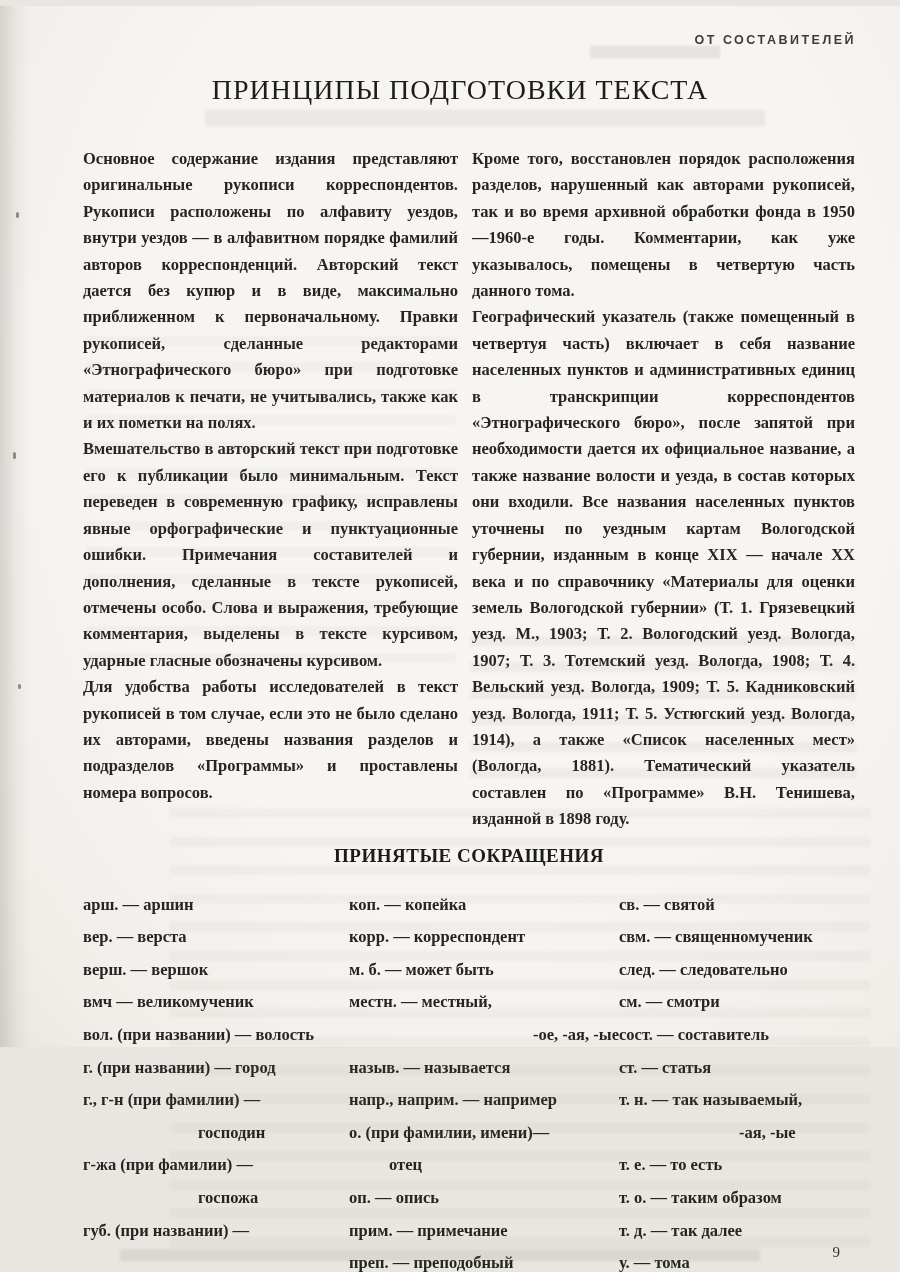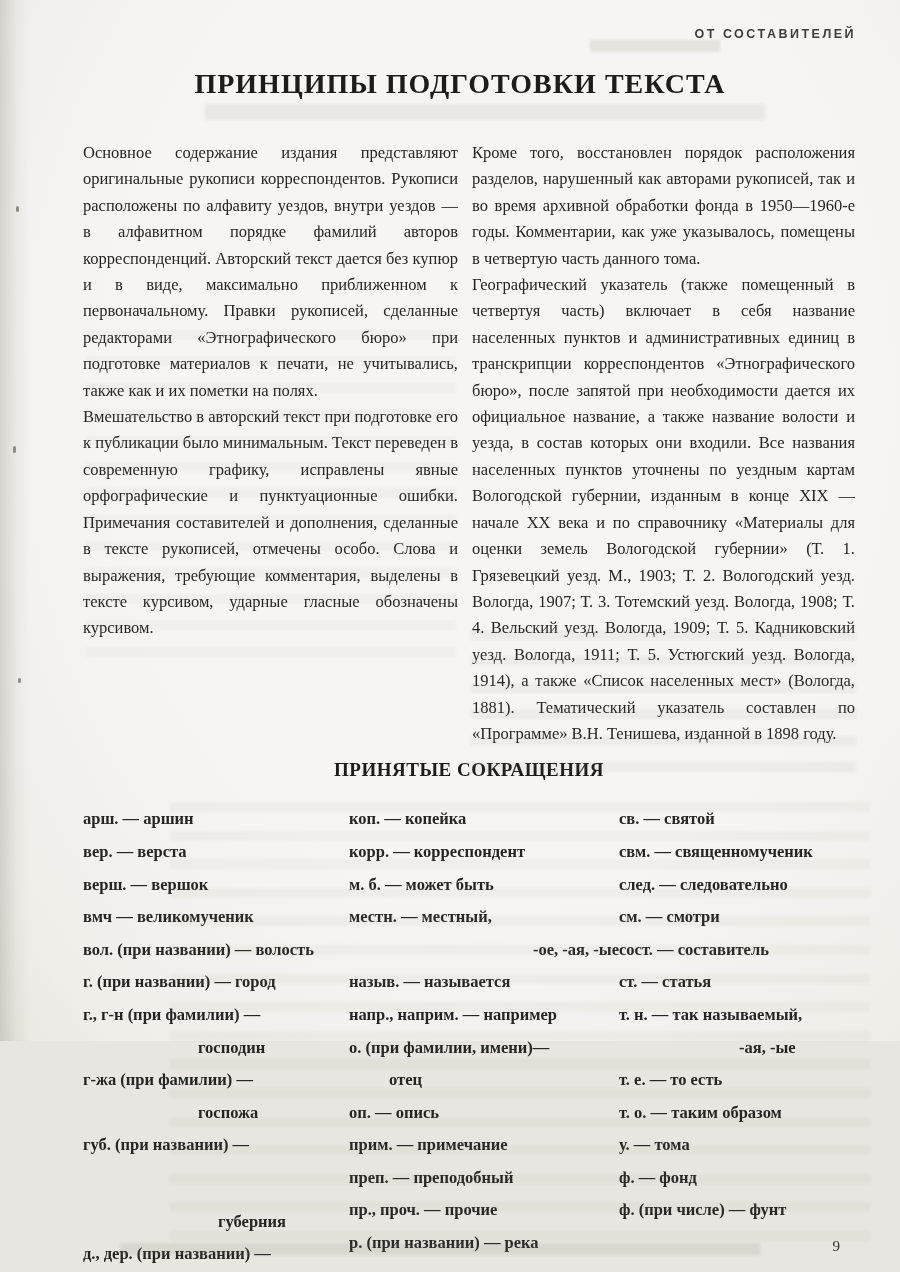--- a/index.html
+++ b/index.html
@@ -41,34 +41,34 @@
     left:120px;top:1243px;width:640px;height:12px;background:rgba(125,118,106,.13);
   }
 
   .running-head{
     position:absolute;top:27px;right:44px;
     font-family:"Liberation Sans", sans-serif;
     font-size:12.5px;font-weight:bold;letter-spacing:2.5px;
     color:#3e3c39;
   }
   .title{
-    margin:0;padding:68px 40px 0 60px;
+    margin:6px;padding:68px 40px 0 60px;
     text-align:center;
-    font-size:28px;font-weight:bold;letter-spacing:1px;
+    font-size:28px;font-weight:normal;letter-spacing:1px;
     color:#1d1c1a;
   }
   .columns{
     display:flex;gap:14px;
     margin:40px 45px 0 83px;
     min-height:545px;
   }
   .col{font-size:16.5px;line-height:26.4px;text-align:justify;}
   .col.left{width:375px;flex:none;}
   .col.right{flex:1;}
-  .para{margin:0;text-indent:0;hyphens:auto;}
+  .para{margin:0;text-indent:0;hyphens:auto;font-weight:bold;}
 
   .abbr-heading{
     margin:12px 45px 0 83px;
     text-align:center;
     font-size:19px;font-weight:bold;letter-spacing:.5px;
     color:#1d1c1a;
   }
   .abbr-cols{
     display:flex;
     margin:22px 45px 0 83px;
@@ -103,20 +103,21 @@
 
   <div class="running-head">ОТ СОСТАВИТЕЛЕЙ</div>
 
   <h1 class="title">ПРИНЦИПЫ ПОДГОТОВКИ ТЕКСТА</h1>
 
   <div class="columns">
     <div class="col left">
 
     <p class="para">Основное содержание издания представляют оригинальные рукописи корреспондентов. Рукописи расположены по алфавиту уездов, внутри уездов — в алфавитном порядке фамилий авторов корреспонденций. Авторский текст дается без купюр и в виде, максимально приближенном к первоначальному. Правки рукописей, сделанные редакторами «Этнографического бюро» при подготовке материалов к печати, не учитывались, также как и их пометки на полях.</p>
         <p class="para">Вмешательство в авторский текст при подготовке его к публикации было минимальным. Текст переведен в современную графику, исправлены явные орфографические и пунктуационные ошибки. Примечания составителей и дополнения, сделанные в тексте рукописей, отмечены особо. Слова и выражения, требующие комментария, выделены в тексте курсивом, ударные гласные обозначены курсивом.</p>
+        <p class="para">Для удобства работы исследователей в текст рукописей в том случае, если это не было сделано их авторами, введены названия разделов и подразделов «Программы» и проставлены номера вопросов.</p>
       </div>
     <div class="col right">
 
     <p class="para">Кроме того, восстановлен порядок расположения разделов, нарушенный как авторами рукописей, так и во время архивной обработки фонда в 1950—1960-е годы. Комментарии, как уже указывалось, помещены в четвертую часть данного тома.</p>
         <p class="para">Географический указатель (также помещенный в четвертуя часть) включает в себя название населенных пунктов и административных единиц в транскрипции корреспондентов «Этнографического бюро», после запятой при необходимости дается их официальное название, а также название волости и уезда, в состав которых они входили. Все названия населенных пунктов уточнены по уездным картам Вологодской губернии, изданным в конце XIX — начале XX века и по справочнику «Материалы для оценки земель Вологодской губернии» (Т. 1. Грязевецкий уезд. М., 1903; Т. 2. Вологодский уезд. Вологда, 1907; Т. 3. Тотемский уезд. Вологда, 1908; Т. 4. Вельский уезд. Вологда, 1909; Т. 5. Кадниковский уезд. Вологда, 1911; Т. 5. Устюгский уезд. Вологда, 1914), а также «Список населенных мест» (Вологда, 1881). Тематический указатель составлен по «Программе» В.Н. Тенишева, изданной в 1898 году.</p>
       </div>
   </div>
 
   <h2 class="abbr-heading">ПРИНЯТЫЕ СОКРАЩЕНИЯ</h2>
 
@@ -162,20 +163,21 @@
     <div class="abbr-line">св. — святой</div>
         <div class="abbr-line">свм. — священномученик</div>
         <div class="abbr-line">след. — следовательно</div>
         <div class="abbr-line">см. — смотри</div>
         <div class="abbr-line">сост. — составитель</div>
         <div class="abbr-line">ст. — статья</div>
         <div class="abbr-line">т. н. — так называемый,</div>
         <div class="abbr-line" style="padding-left: 120px;">-ая, -ые</div>
         <div class="abbr-line">т. е. — то есть</div>
         <div class="abbr-line">т. о. — таким образом</div>
+        <div class="abbr-line">т. д. — так далее</div>
         <div class="abbr-line">у. — тома</div>
         <div class="abbr-line">ф. — фонд</div>
         <div class="abbr-line">ф. (при числе) — фунт</div>
       </div>
   </div>
 
   <div class="page-number">9</div>
 
 </div>
 

